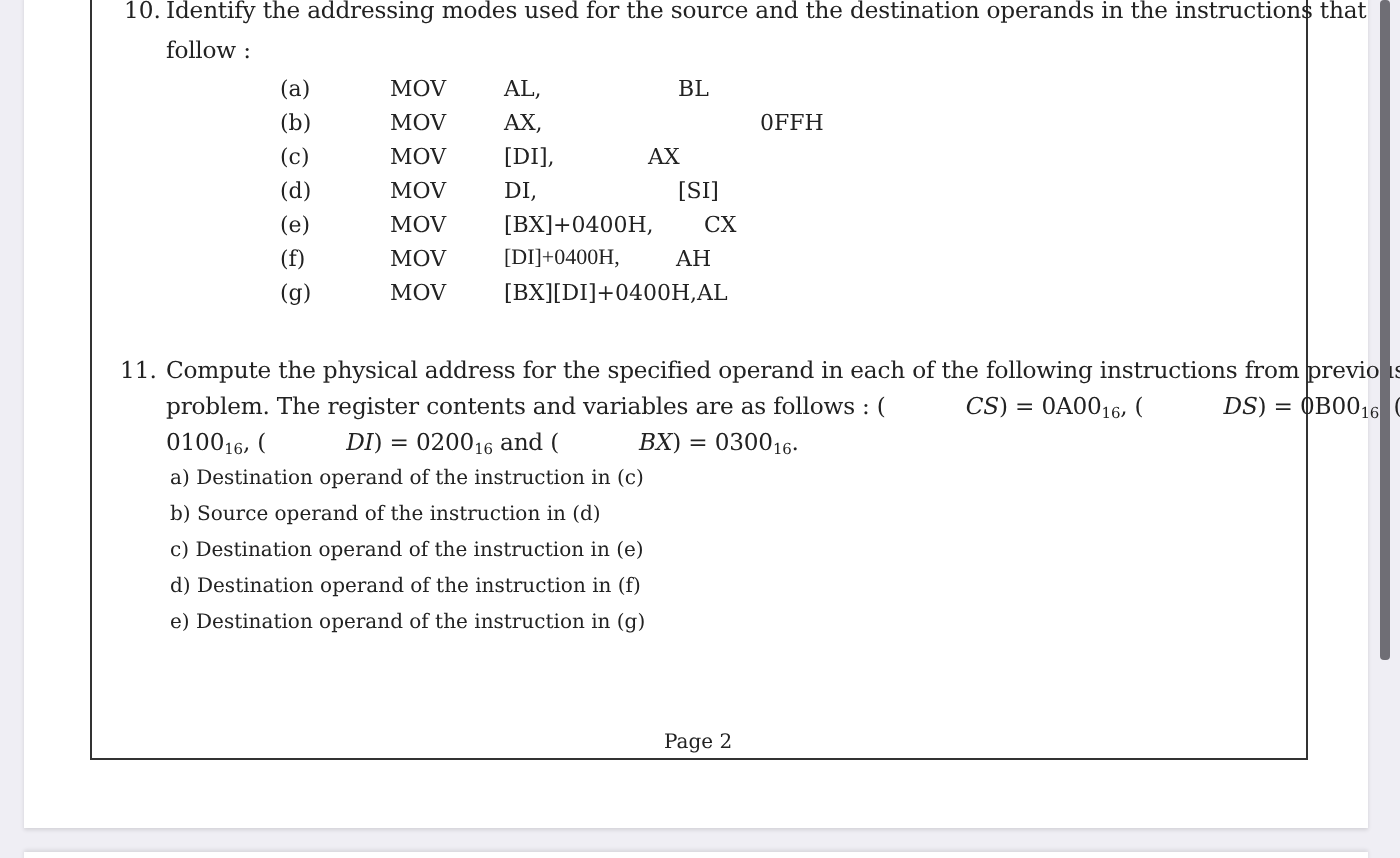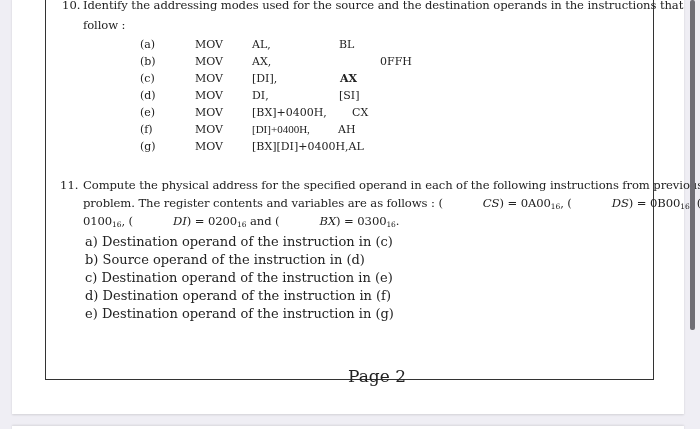--- a/index.html
+++ b/index.html
@@ -23,24 +23,24 @@
       border:1px solid #333; box-sizing:border-box;
     }
     .scrollbar-thumb {
       position:absolute; left:690px; top:0; width:5px; height:330px;
       background:#6f6e75; border-radius:2px;
     }
     .txt { position:absolute; font-size:11.6px; white-space:nowrap; letter-spacing:-0.1px; }
     .q-num { position:absolute; font-size:11.6px; }
     .instr-row { position:absolute; left:0; height:16px; font-size:11px; }
     .instr-row span { position:absolute; top:0; white-space:nowrap; }
-    .subitem { position:absolute; font-size:13px; white-space:nowrap; }
+    .subitem { position:absolute; font-size:10px; white-space:nowrap; }
     sub { font-size:7.5px; vertical-align:-2px; line-height:0; }
     i { font-style:italic;margin-left:40px; }
-    .page-label { position:absolute; font-size:17px;margin-left:16px; }
+    .page-label { position:absolute; font-size:10px; }
   </style>
 </head>
 <body>
 
 <div class="page">
   <div class="frame"></div>
 
   <div>
     <span class="q-num" style="left:50px; top:0px;">10.</span>
     <span class="txt" style="left:71px; top:0px;">Identify the addressing modes used for the source and the destination operands in the instructions that</span>
@@ -56,21 +56,21 @@
       <div class="instr-row" style="top:17px;">
         <span style="left:128px;">(b)</span>
         <span style="left:183px;">MOV</span>
         <span style="left:240px;">AX,</span>
         <span style="left:320px;margin-left:48px;">0FFH</span>
       </div>
       <div class="instr-row" style="top:34px;">
         <span style="left:128px;">(c)</span>
         <span style="left:183px;">MOV</span>
         <span style="left:240px;">[DI],</span>
-        <span style="left:328px;font-weight:bold;">AX</span>
+        <span style="left:312px;">AX</span>
       </div>
       <div class="instr-row" style="top:51px;">
         <span style="left:128px;">(d)</span>
         <span style="left:183px;">MOV</span>
         <span style="left:240px;">DI,</span>
         <span style="left:327px;">[SI]</span>
       </div>
       <div class="instr-row" style="top:68px;">
         <span style="left:128px;">(e)</span>
         <span style="left:183px;">MOV</span>

